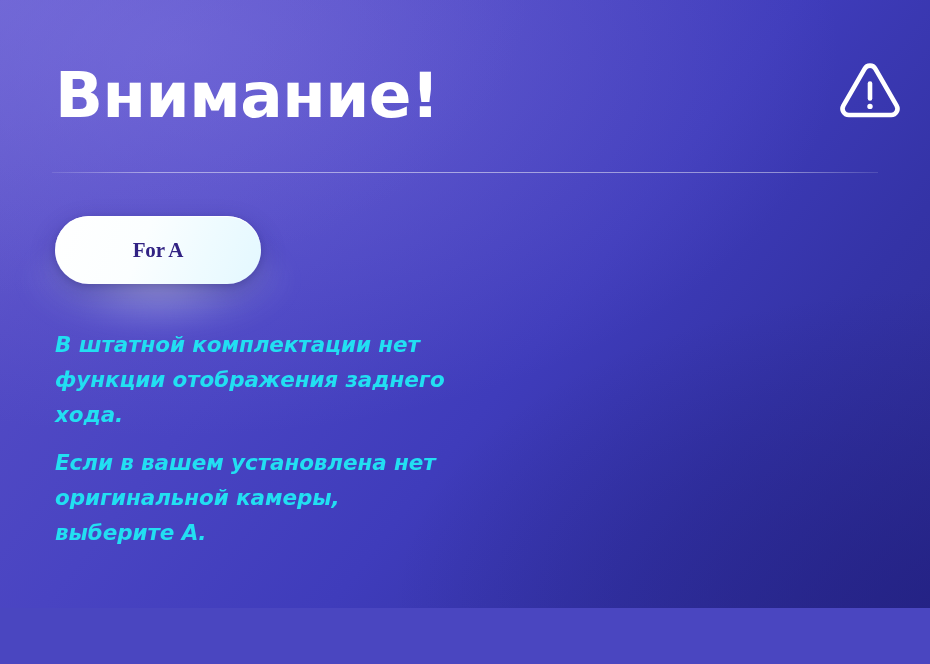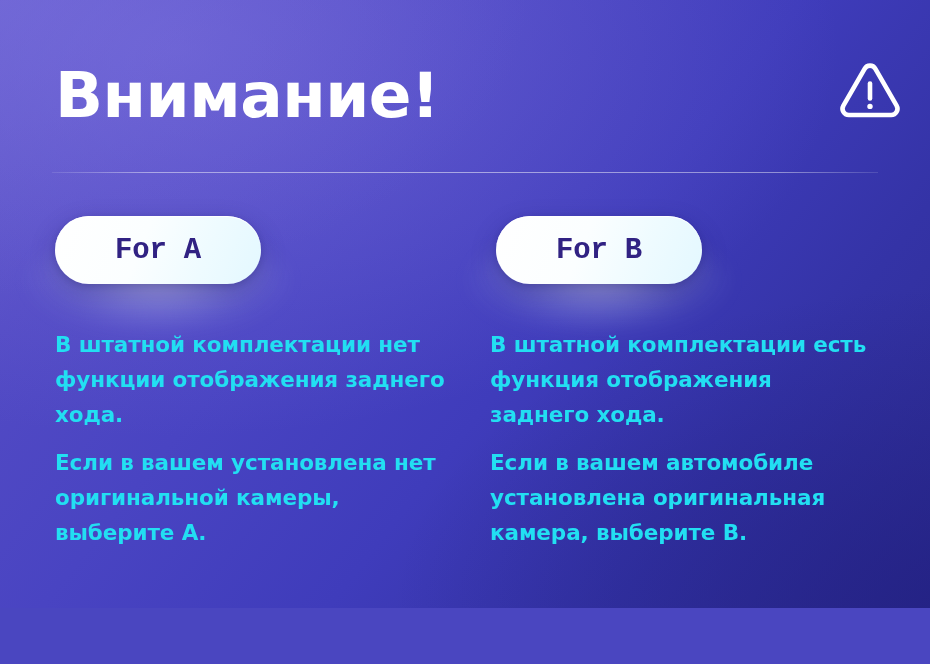--- a/index.html
+++ b/index.html
@@ -140,38 +140,39 @@
     justify-content: center;
     background: linear-gradient(112deg, #ffffff 0%, #fbfeff 42%, #eefbff 72%, #e3f8ff 100%);
     box-shadow:
       0 10px 26px rgba(26,22,96,0.30),
       0 2px 6px rgba(26,22,96,0.20),
       inset 0 1px 0 rgba(255,255,255,0.9);
     cursor: pointer;
     padding: 0;
   }
   .pill-label {
-    font-family: Liberation Mono, monospace;
-    font-size: 29px;
+    font-family: Liberation Serif, serif;
+    font-size: 21px;
     font-weight: 700;
     letter-spacing: -0.2px;
     color: #312283;
     line-height: 1;
   }
 
   
   .para {
     margin: 0 0 14px 0;
     font-family: "DejaVu Sans", "Liberation Sans", sans-serif;
     font-size: 21.5px;
     font-weight: 700;
     line-height: 1.62;
     letter-spacing: -0.1px;
     color: #22dff2;
     max-width: 392px;
+    font-style: italic;
   }
   .para:last-child { margin-bottom: 0; }
   .col-b .para { max-width: 388px; }
 </style>
 </head>
 <body>
 
 <div class="slide">
 
   <div class="header">
@@ -194,25 +195,15 @@
       <div class="pill-wrap">
         <div class="pill-glow"></div>
         <button class="pill">
           <span class="pill-label">For A</span>
         </button>
       </div>
       <p class="para">В штатной комплектации нет функции отображения заднего хода.</p>
       <p class="para">Если в вашем установлена нет оригинальной камеры, выберите А.</p>
     </div>
 
-    <div class="col col-b">
-      <div class="pill-wrap">
-        <div class="pill-glow"></div>
-        <button class="pill">
-          <span class="pill-label">For B</span>
-        </button>
-      </div>
-      <p class="para">В штатной комплектации есть функция отображения заднего хода.</p>
-      <p class="para">Если в вашем автомобиле установлена оригинальная камера, выберите В.</p>
-    </div>
 
   </div>
 </div>
 
 </body></html>

